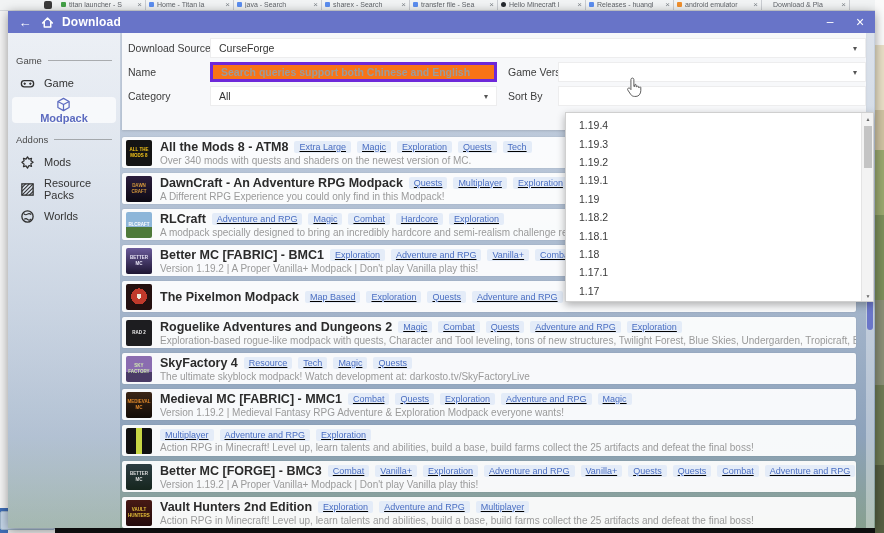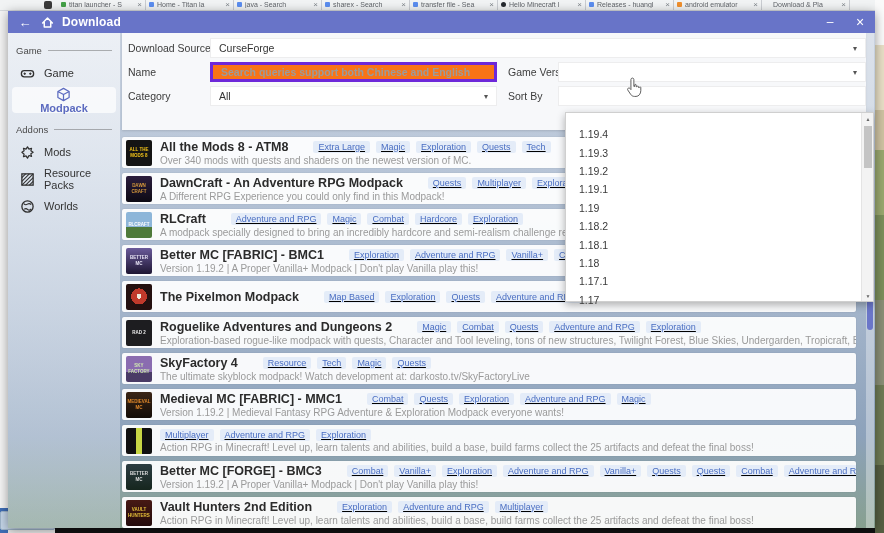--- a/index.html
+++ b/index.html
@@ -50,21 +50,21 @@
   .tb-title{font-size:12px;font-weight:bold;margin-left:4px;letter-spacing:.2px;}
   .tb-spacer{flex:1;}
   .tb-min{font-size:12px;margin-right:8px;}
   .tb-close{font-size:14px;margin-right:4px;}
 
   .winbody{left:0;top:22px;width:867px;height:495px;position:absolute;overflow:hidden;}
 
   
   .sidebar{left:0;top:0;width:112px;height:495px;position:absolute;
     background:linear-gradient(180deg,rgba(246,248,251,.78),rgba(230,236,244,.55) 60%,rgba(220,228,238,.35));
-    padding-top:9px;box-sizing:border-box;}
+    padding-top:19px;box-sizing:border-box;}
   .side-section{display:flex;align-items:center;height:17px;padding:0 8px;}
   .side-section .s-lbl{font-size:9.5px;color:#4a4a4a;margin-right:6px;white-space:nowrap;}
   .side-section .s-line{flex:1;height:1px;background:rgba(90,90,90,.45);}
   .side-item{display:flex;align-items:center;height:26px;margin:1px 4px;border-radius:4px;
     color:#333;font-size:11px;cursor:default;}
   .side-item .s-ic{width:15px;height:15px;margin:0 9px 0 8px;flex:none;display:flex;align-items:center;justify-content:center;}
   .side-item.selected{background:rgba(255,255,255,.7);color:#5c6bc0;font-weight:bold;flex-direction:column;}
   .side-item.selected svg *{stroke:#5c6bc0;}
   .side-item svg *{stroke:#2f2f2f;}
   .addons-gap{margin-top:8px;}
@@ -85,21 +85,21 @@
 
   
   .mlist{position:absolute;left:2px;top:104px;width:734px;display:flex;flex-direction:column;gap:5px;}
   .mrow{height:31px;background:rgba(255,255,255,.93);border-radius:2px;display:flex;align-items:center;
     box-shadow:0 0 1px rgba(0,0,0,.25);overflow:hidden;flex:none;}
   .micon{width:26px;height:26px;border-radius:2px;margin:0 8px 0 4px;flex:none;overflow:hidden;
     display:flex;align-items:center;justify-content:center;text-align:center;}
   .micon span{font-size:4.5px;font-weight:bold;line-height:1.15;display:block;padding:1px;word-break:break-word;}
   .rtext{flex:1;min-width:0;display:flex;flex-direction:column;justify-content:center;gap:1px;}
   .rtop{display:flex;align-items:center;white-space:nowrap;overflow:hidden;}
-  .rtitle{font-size:12.5px;font-weight:bold;color:#2b2b2b;margin-right:25px;flex:none;}
+  .rtitle{font-size:12.5px;font-weight:bold;color:#2b2b2b;margin-right:6px;flex:none;}
   .tags{display:flex;gap:6px;overflow:hidden;text-decoration:underline;}
   .tag{font-size:9px;color:#4a6ec2;background:#e4ecf8;border-radius:2px;padding:1px 5px;white-space:nowrap;flex:none;}
   .rdesc{font-size:10px;color:#9a9a9a;white-space:nowrap;overflow:hidden;padding-right:6px;}
 
   
   .i0{background:#141414;color:#f5c518;}
   .i1{background:linear-gradient(180deg,#2b1d3d,#0d0a14);color:#d79a3c;}
   .i2{background:linear-gradient(180deg,#8db6d9 0 58%,#4e7a3a 58%);color:#fff;}
   .i3{background:linear-gradient(180deg,#6a5a9a,#1e1633);color:#e8e4f5;}
   .i4{background:radial-gradient(circle at 50% 48%,#efe9dc 0 2.5px,#c0392b 2.5px 8px,#241010 8px);}
@@ -110,21 +110,21 @@
   .i9{background:linear-gradient(180deg,#2c3c41,#16261e);color:#ddd;}
   .i10{background:linear-gradient(180deg,#471914,#230b0b);color:#e8c23a;}
 
   
   .main-scroll{position:absolute;left:858px;top:0;width:8px;height:495px;background:rgba(255,255,255,.35);}
   .main-scroll .thumb{position:absolute;left:1px;width:6px;top:182px;height:115px;background:#6a76c9;border-radius:3px;}
 
   
   .popup{position:absolute;left:557px;top:79px;width:309px;height:190px;background:#fff;
     border:1px solid #cfcfcf;box-shadow:0 3px 8px rgba(0,0,0,.3);box-sizing:border-box;z-index:40;}
-  .popup .opts{position:absolute;left:0;top:0;right:12px;bottom:0;padding-top:12px;text-align:center;}
+  .popup .opts{position:absolute;left:0;top:0;right:12px;bottom:0;padding-top:3px;text-align:center;}
   .popt{height:18.4px;display:flex;align-items:center;padding-left:13px;font-size:10.5px;color:#3a3a3a;}
   .pscroll{position:absolute;right:0;top:0;width:12px;height:100%;background:#f3f3f3;box-sizing:border-box;
     border-left:1px solid #e4e4e4;}
   .pscroll .arr{position:absolute;left:0;width:12px;height:11px;display:flex;align-items:center;justify-content:center;
     font-size:5px;color:#666;}
   .arr-up{top:0;}
   .arr-down{bottom:0;}
   .pscroll .pthumb{position:absolute;left:2px;width:8px;top:13px;height:42px;background:#c4c4c4;}
 
   .cursor{position:absolute;left:626px;top:77px;z-index:60;}

